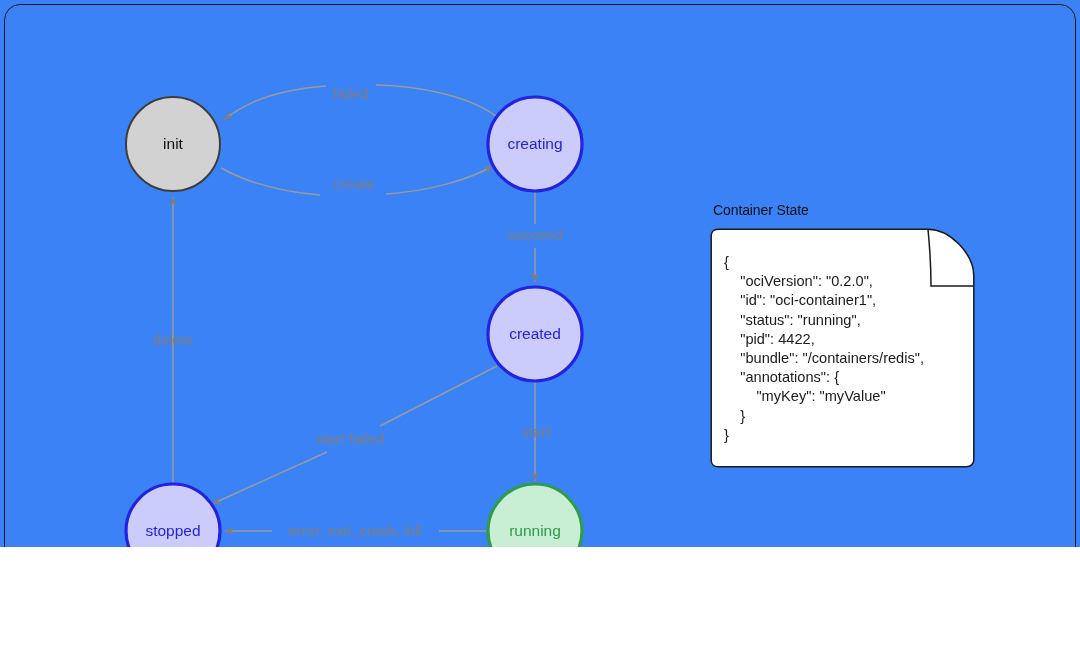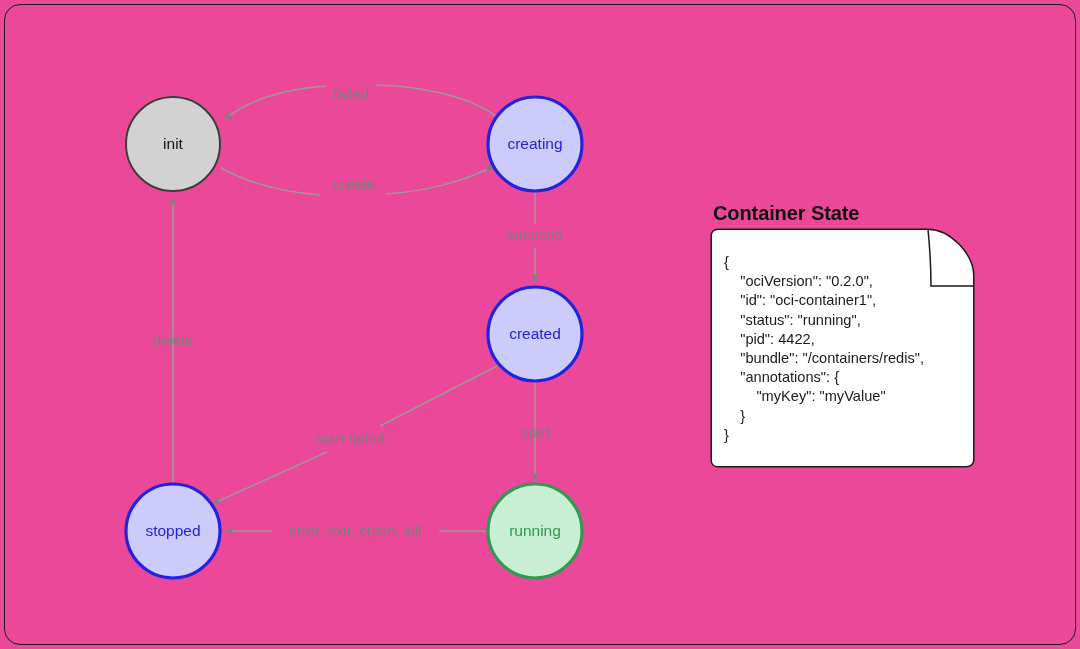--- a/index.html
+++ b/index.html
@@ -7,22 +7,22 @@
     margin: 0;
     padding: 0;
     background: #ffffff;
   }
   body {
     font-family: "Liberation Sans", sans-serif;
   }
   #canvas {
     position: relative;
     width: 1080px;
-    height: 649px;
-    background: #ec4899;
+    height: 547px;
+    background: #3b82f6;
     box-sizing: border-box;
     overflow: hidden;
   }
   .frame {
     position: absolute;
     left: 4px;
     top: 4px;
     width: 1072px;
     height: 641px;
     box-sizing: border-box;
@@ -51,22 +51,22 @@
     dominant-baseline: middle;
   }
   .edge-line {
     fill: none;
     stroke: #9a9a9a;
     stroke-width: 1.5px;
   }
   .note-title {
     position: absolute;
     font-family: "Liberation Sans", sans-serif;
-    font-size: 20px;
-    font-weight: bold;
+    font-size: 14px;
+    font-weight: normal;
     color: #101010;
     left: 713px;
     top: 202px;
     letter-spacing: -0.1px;
   }
   .note-box {
     position: absolute;
     left: 710px;
     top: 228px;
     width: 265px;

